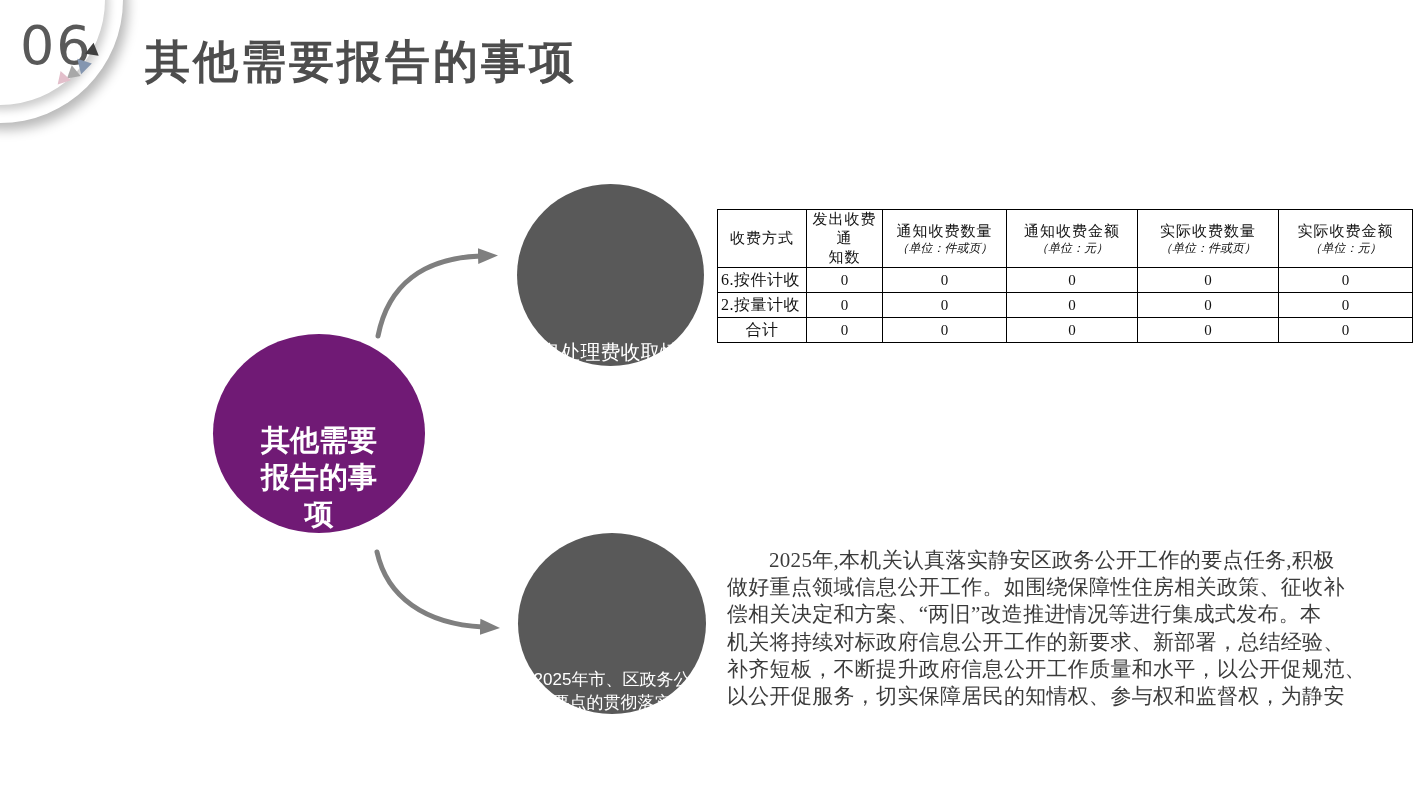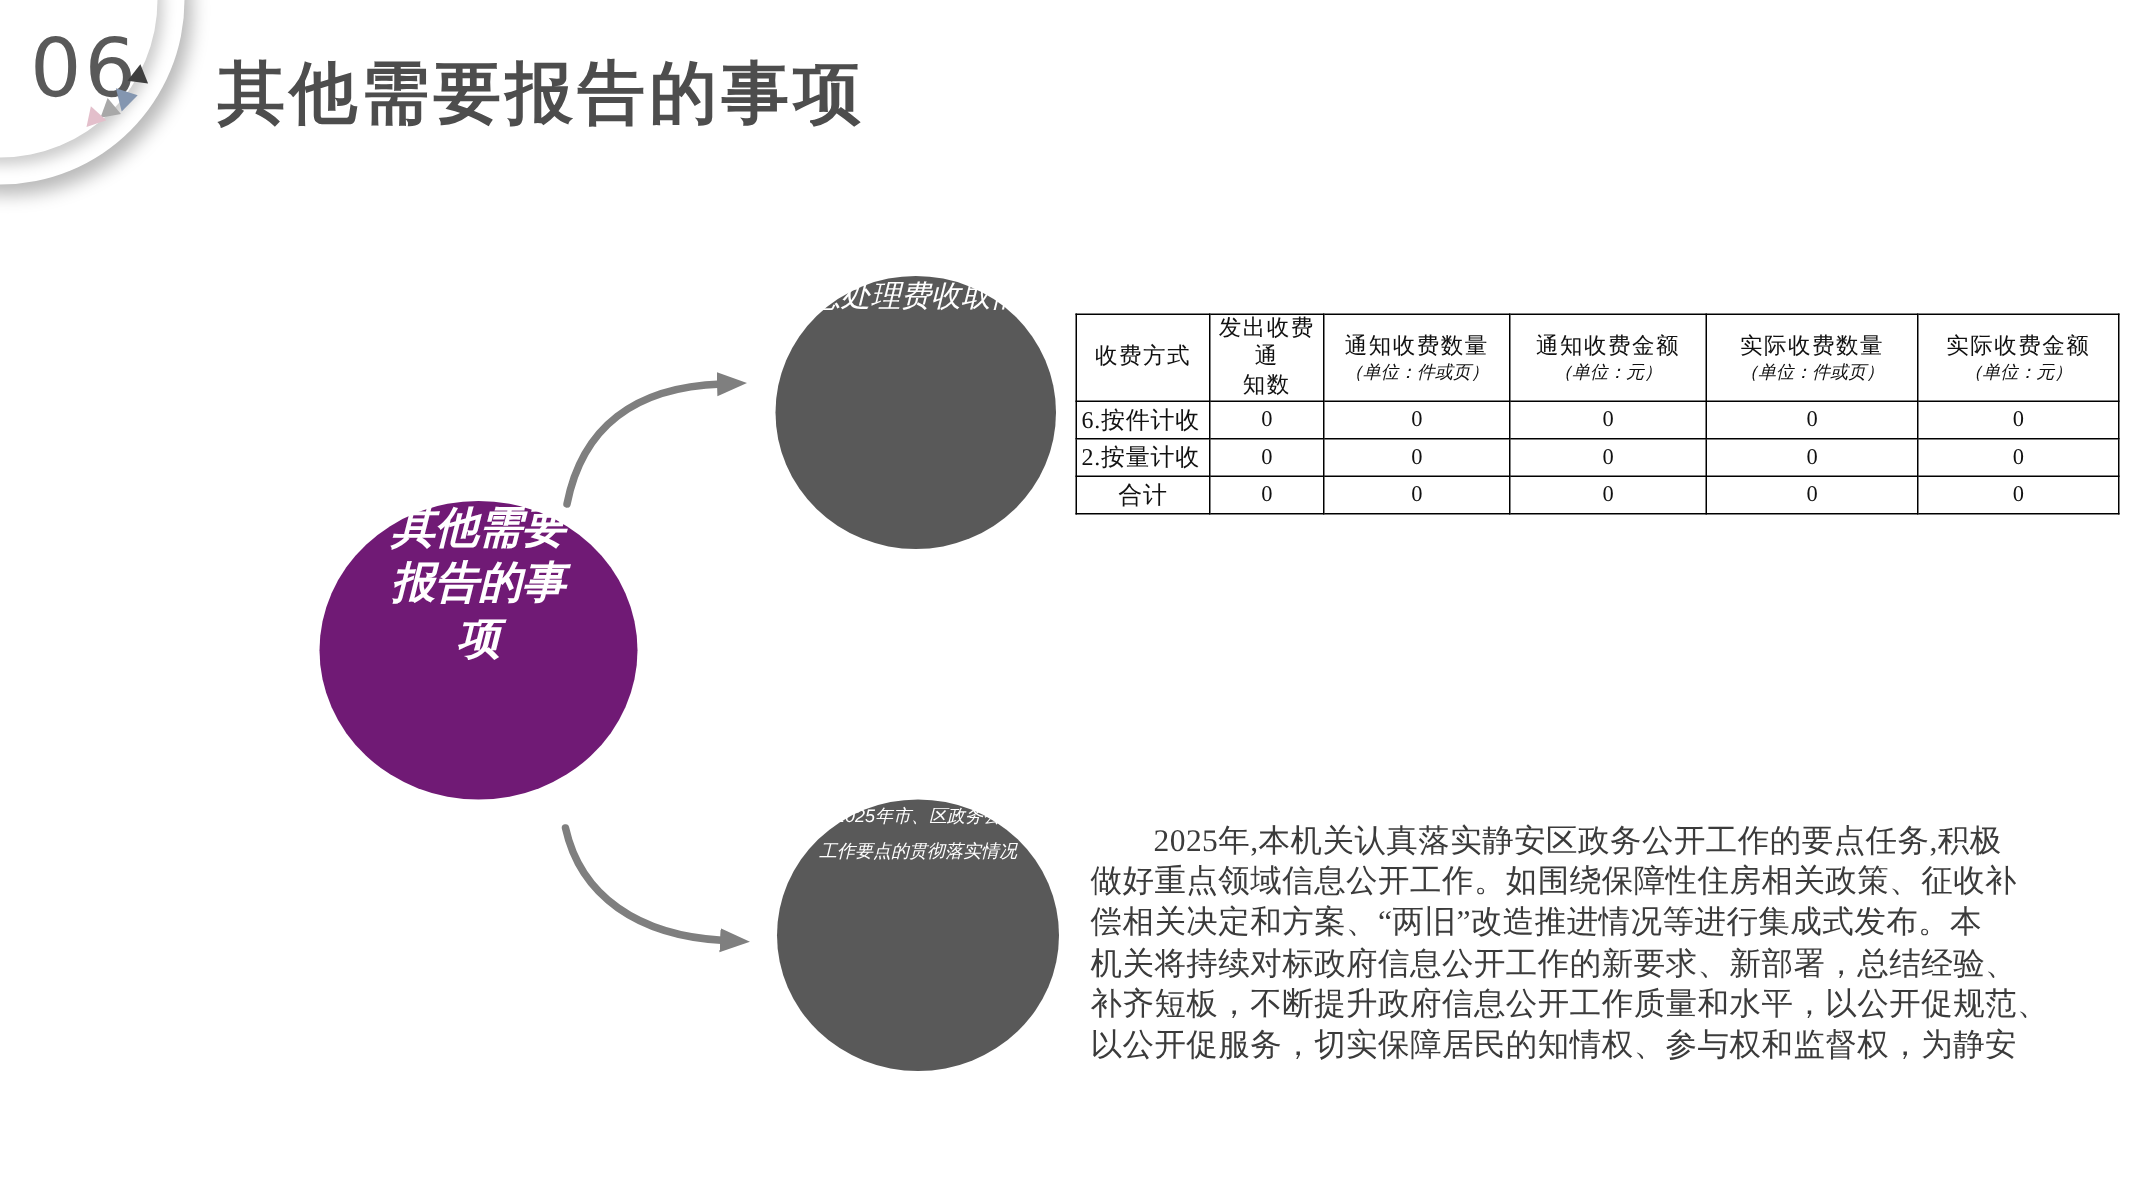--- a/index.html
+++ b/index.html
@@ -41,27 +41,26 @@
     font-size:45px; font-weight:bold; color:#4d4d4d; letter-spacing:3px;
     white-space:nowrap;
   }
 
   
   .arrows-svg { position:absolute; left:355px; top:225px; }
 
   
   .topic-circle {
     position:absolute; border-radius:50%; color:#fff;
-    display:flex; align-items:flex-start; justify-content:center;
+    display:flex; align-items:flex-end; justify-content:center;
     text-align:center;
-    font-style:italic;
   }
   .circle-top    { left:517px; top:184px; width:187px; height:182px; font-size:20px; white-space:nowrap; }
   .circle-center { left:213px; top:334px; width:212px; height:199px; font-size:29px; font-weight:bold; line-height:37px; }
-  .circle-bottom { left:518px; top:533px; width:188px; height:181px; font-size:12px; line-height:23px; white-space:nowrap; }
+  .circle-bottom { left:518px; top:533px; width:188px; height:181px; font-size:17px; line-height:23px; white-space:nowrap; }
 
   
   .fee-table {
     position:absolute; left:717px; top:209px;
     border-collapse:collapse; table-layout:fixed;
     font-family:"Liberation Serif", serif; color:#111;
   }
   .fee-table th, .fee-table td {
     border:1px solid #000; padding:0; text-align:center;
     vertical-align:middle; font-weight:normal; overflow:hidden;

